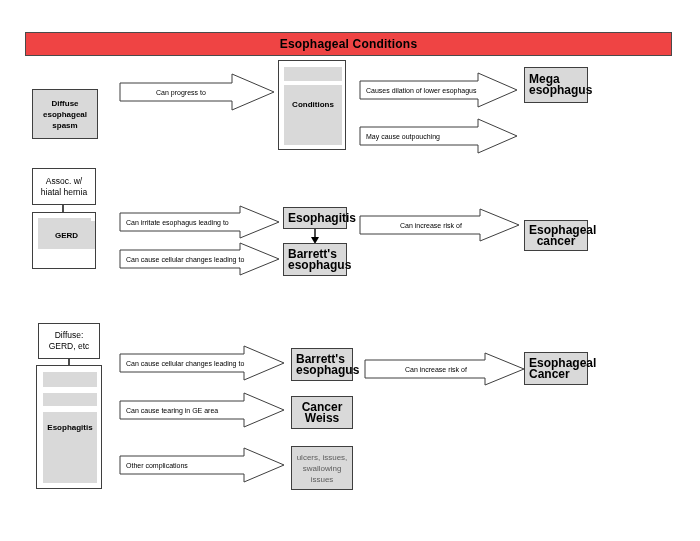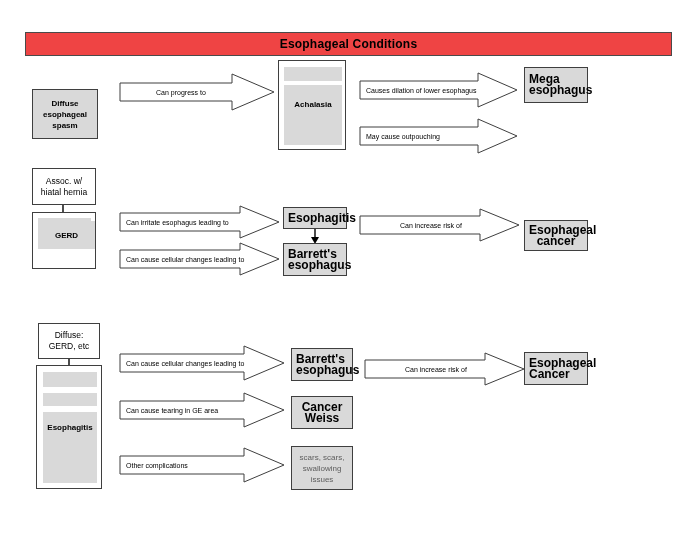--- a/index.html
+++ b/index.html
@@ -165,21 +165,21 @@
   <div class="blockarrow" style="left:120px; top:73px; width:155px; height:38px;">
     <svg width="155" height="38" viewBox="0 0 155 38">
       <path d="M0,10 L112,10 L112,1 L154,19 L112,37 L112,28 L0,28 Z" fill="#ffffff" stroke="#3f3f3f" stroke-width="1"></path>
     </svg>
     <span class="arrow-label" style="left:36px;">Can progress to</span>
   </div>
 
   <div class="fillbox" style="left:278px; top:60px; width:68px; height:90px;">
     <div class="band" style="left:5px; top:6px; width:58px; height:14px;"></div>
     <div class="band" style="left:5px; top:24px; width:58px; height:60px;">
-      <span class="bandtext" style="top:14px; transform:none;">Achalasia</span>
+      <span class="bandtext" style="top:14px; transform:none;">Conditions</span>
     </div>
   </div>
 
   <div class="blockarrow" style="left:360px; top:72px; width:158px; height:36px;">
     <svg width="158" height="36" viewBox="0 0 158 36">
       <path d="M0,9 L118,9 L118,1 L157,18 L118,35 L118,27 L0,27 Z" fill="#ffffff" stroke="#3f3f3f" stroke-width="1"></path>
     </svg>
     <span class="arrow-label" style="left:6px;">Causes dilation of lower esophagus</span>
   </div>
 
@@ -295,21 +295,21 @@
   </div>
 
   <div class="blockarrow" style="left:120px; top:447px; width:165px; height:36px;">
     <svg width="165" height="36" viewBox="0 0 165 36">
       <path d="M0,9 L124,9 L124,1 L164,18 L124,35 L124,27 L0,27 Z" fill="#ffffff" stroke="#3f3f3f" stroke-width="1"></path>
     </svg>
     <span class="arrow-label" style="left:6px;">Other complications</span>
   </div>
 
   <div class="box gray" style="left:291px; top:446px; width:62px; height:44px;">
-    <span class="lbl light">scars, scars, swallowing issues</span>
+    <span class="lbl light">ulcers, issues, swallowing issues</span>
   </div>
 
   <div class="blockarrow" style="left:365px; top:352px; width:160px; height:34px;">
     <svg width="160" height="34" viewBox="0 0 160 34">
       <path d="M0,8 L120,8 L120,1 L159,17 L120,33 L120,26 L0,26 Z" fill="#ffffff" stroke="#3f3f3f" stroke-width="1"></path>
     </svg>
     <span class="arrow-label" style="left:40px;">Can increase risk of</span>
   </div>
 
   <div class="box gray" style="left:524px; top:352px; width:64px; height:33px;">

